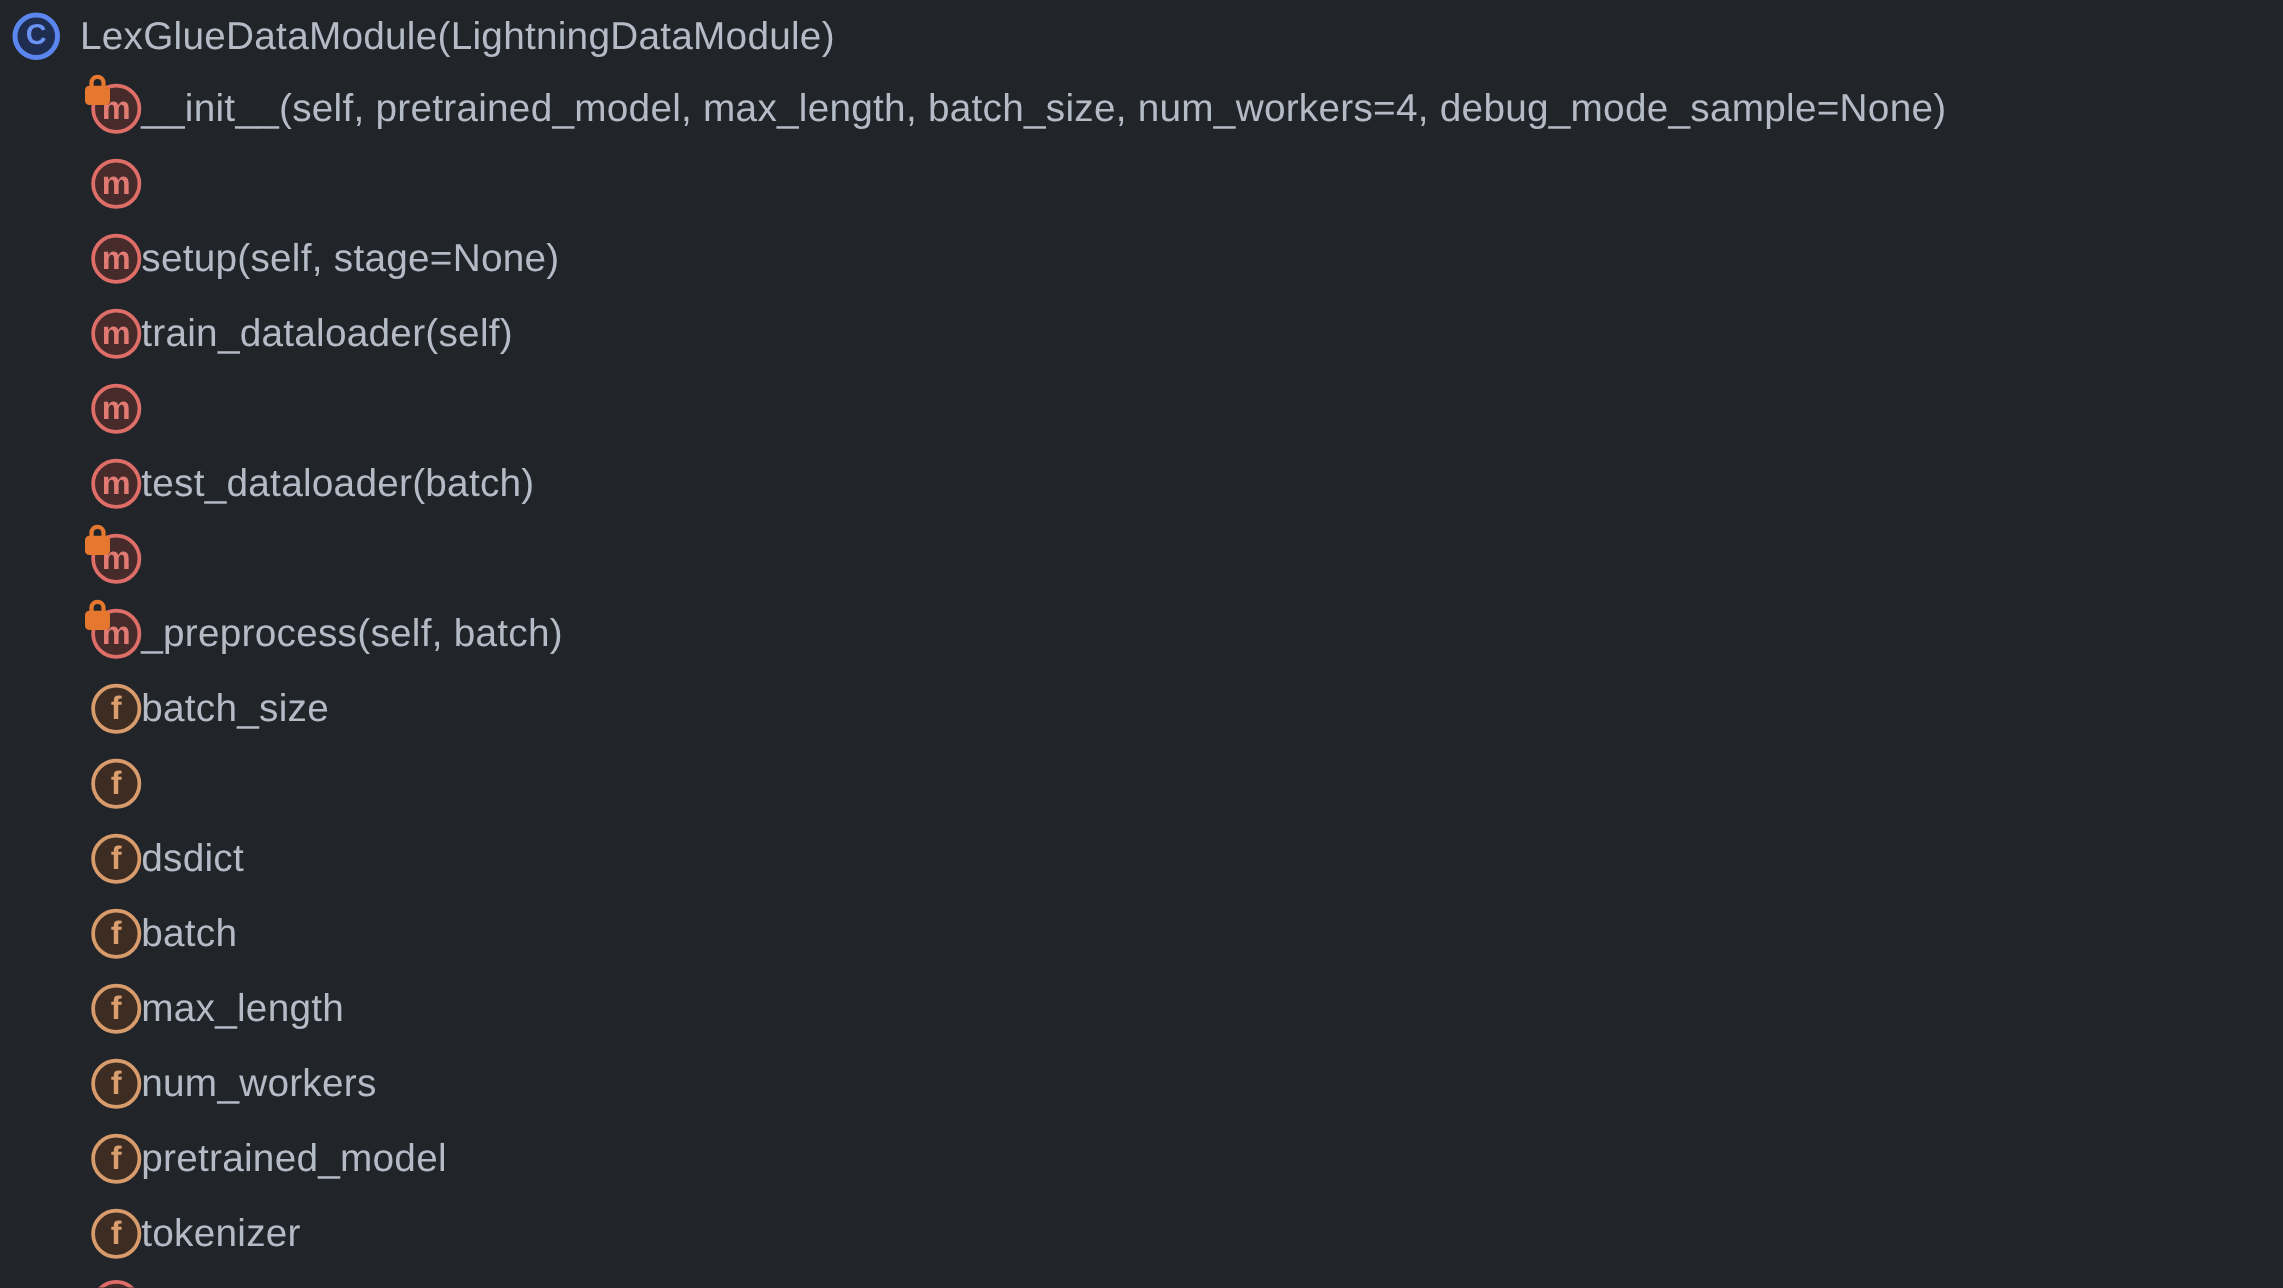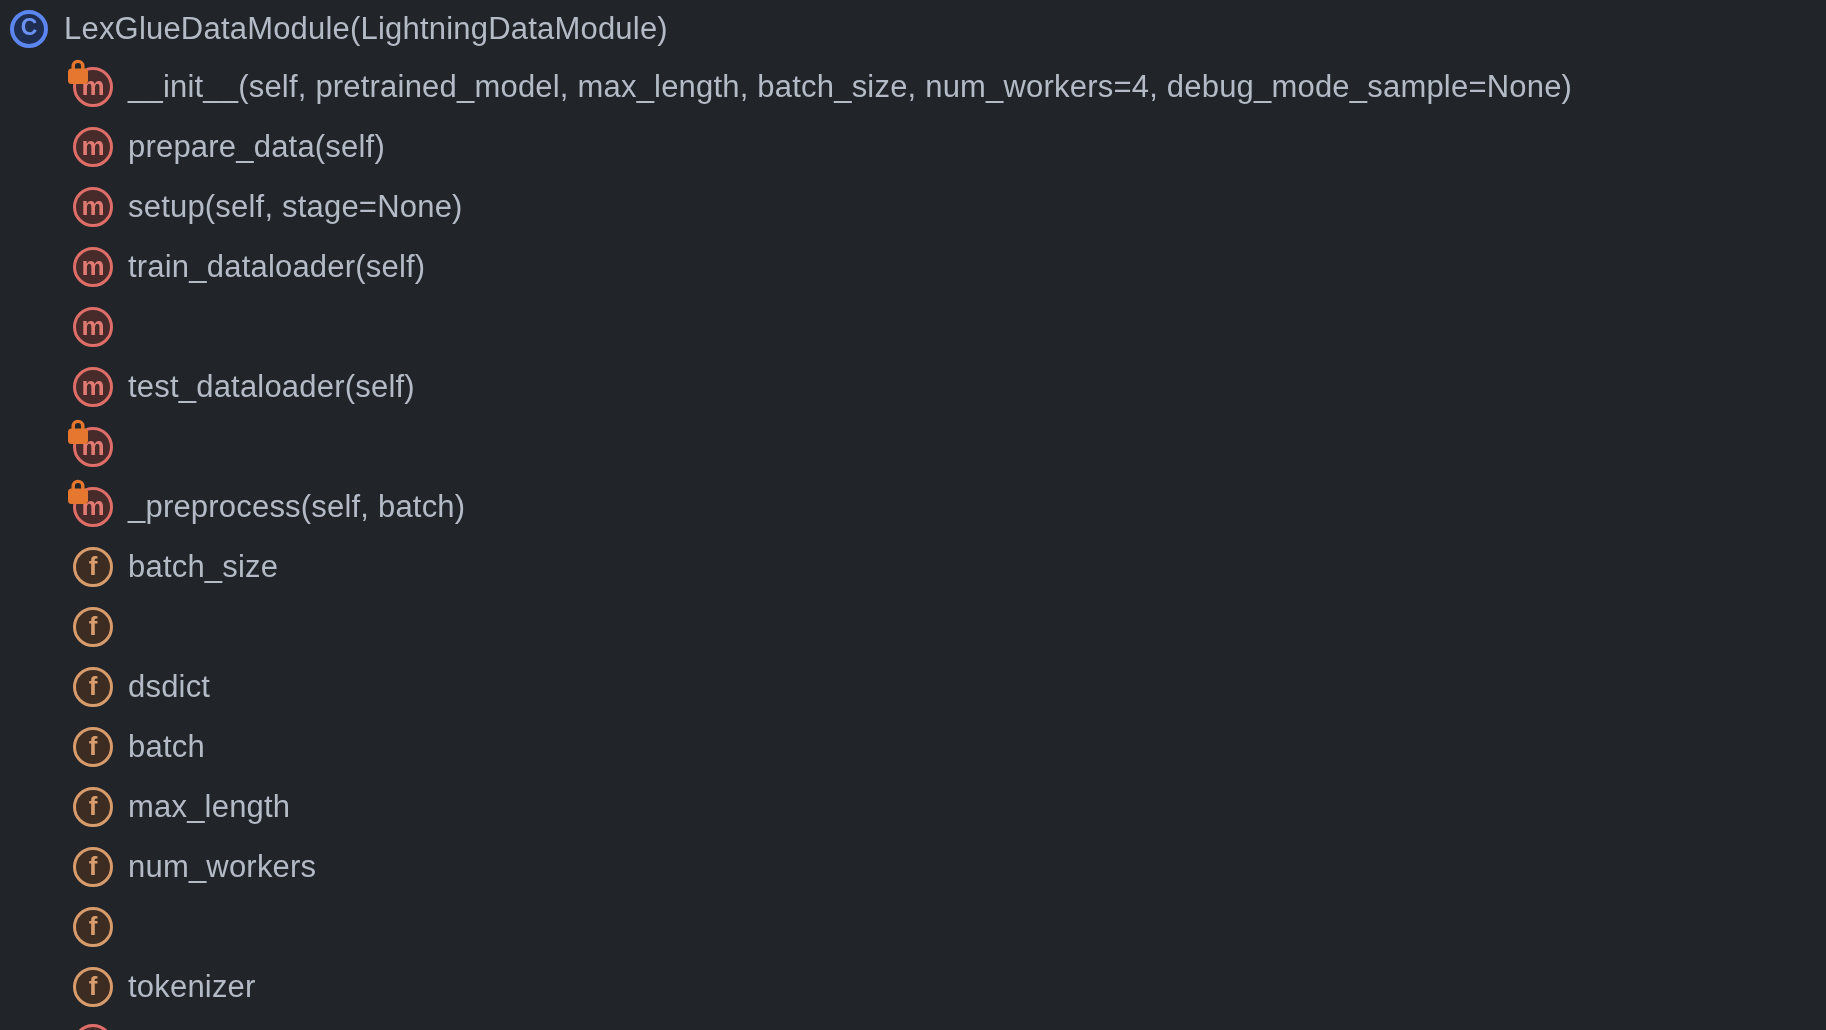--- a/index.html
+++ b/index.html
@@ -20,21 +20,20 @@
     display: flex;
     align-items: center;
     height: 60px;
     white-space: nowrap;
   }
   .class-row { height: 57px; padding-left: 10px; }
   .member-row { padding-left: 73px; }
   .label {
     color: #b4bbc6;
     font-size: 31px;
-    margin-left: 15px;
     letter-spacing: 0.2px;
   }
   .class-row .label { margin-left: 16px; }
   .icon {
     display: flex;
     align-items: center;
     justify-content: center;
     border-radius: 50%;
     flex: none;
     font-weight: 600;
@@ -95,21 +94,20 @@
             <path d="M7.2 14 V9.2 a4.8 4.8 0 0 1 9.6 0 V14" fill="none" stroke="#e6772e" stroke-width="3.4"></path>
             <rect x="2" y="11.5" width="20" height="15.5" rx="3.5" fill="#e6772e"></rect>
           </svg>
         </span>
         <span class="label">__init__(self, pretrained_model, max_length, batch_size, num_workers=4, debug_mode_sample=None)</span>
       </div>
       <div class="row member-row">
         <span class="icon-wrap">
           <span class="icon method-icon">m</span>
         </span>
-        <span class="label">prepare_data(self)</span>
       </div>
       <div class="row member-row">
         <span class="icon-wrap">
           <span class="icon method-icon">m</span>
         </span>
         <span class="label">setup(self, stage=None)</span>
       </div>
       <div class="row member-row">
         <span class="icon-wrap">
           <span class="icon method-icon">m</span>
@@ -118,21 +116,21 @@
       </div>
       <div class="row member-row">
         <span class="icon-wrap">
           <span class="icon method-icon">m</span>
         </span>
       </div>
       <div class="row member-row">
         <span class="icon-wrap">
           <span class="icon method-icon">m</span>
         </span>
-        <span class="label">test_dataloader(self)</span>
+        <span class="label">test_dataloader(batch)</span>
       </div>
       <div class="row member-row">
         <span class="icon-wrap">
           <span class="icon method-icon">m</span>
           <svg class="lock" viewBox="0 0 24 28">
             <path d="M7.2 14 V9.2 a4.8 4.8 0 0 1 9.6 0 V14" fill="none" stroke="#e6772e" stroke-width="3.4"></path>
             <rect x="2" y="11.5" width="20" height="15.5" rx="3.5" fill="#e6772e"></rect>
           </svg>
         </span>
       </div>
@@ -178,20 +176,21 @@
       <div class="row member-row">
         <span class="icon-wrap">
           <span class="icon field-icon">f</span>
         </span>
         <span class="label">num_workers</span>
       </div>
       <div class="row member-row">
         <span class="icon-wrap">
           <span class="icon field-icon">f</span>
         </span>
+        <span class="label">pretrained_model</span>
       </div>
       <div class="row member-row">
         <span class="icon-wrap">
           <span class="icon field-icon">f</span>
         </span>
         <span class="label">tokenizer</span>
       </div>
     </div>
 
   <div class="partial-row">

